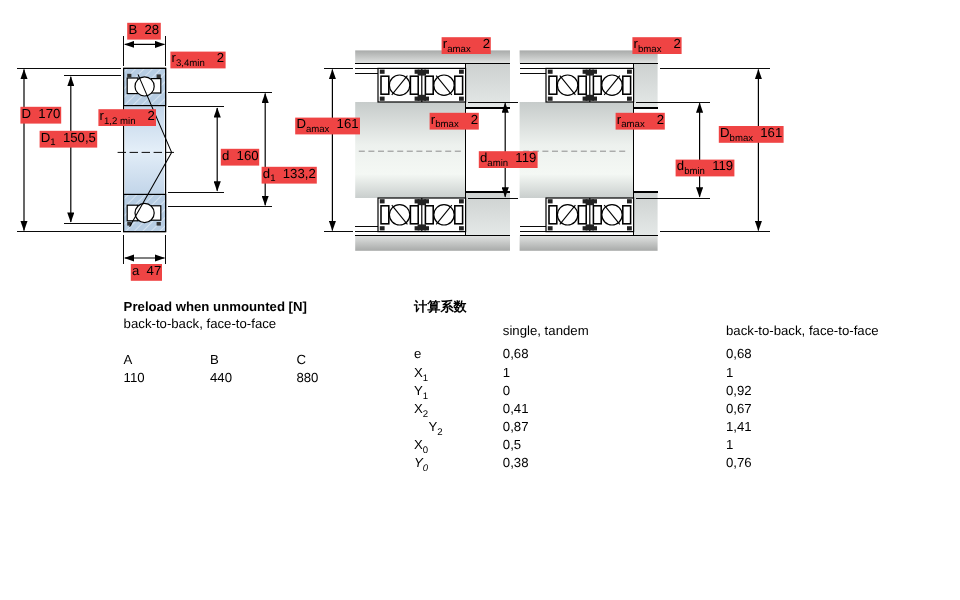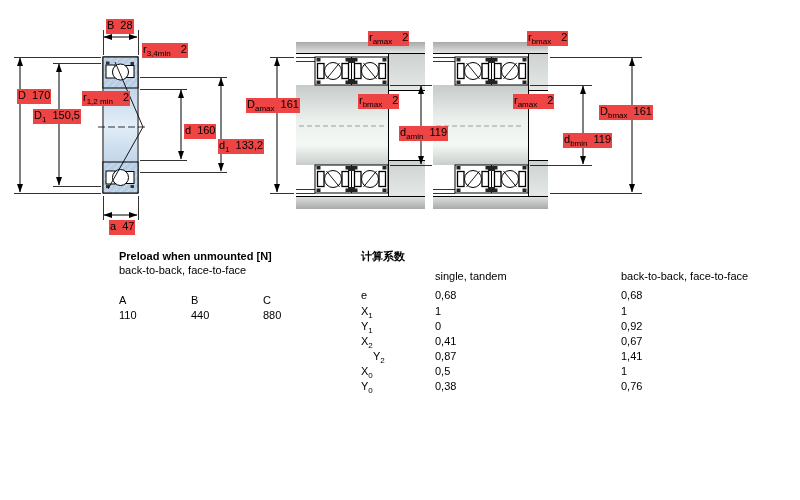--- a/index.html
+++ b/index.html
@@ -4,21 +4,21 @@
 <style>
   html,body{margin:0;padding:0;background:#fff;}
   #stage{position:relative;width:800px;height:500px;background:#fff;overflow:hidden;
          font-family:"Liberation Sans",sans-serif;}
   #diagram-svg{position:absolute;left:0;top:0;}
   .dim{position:absolute;font-size:11px;line-height:13px;color:#000;white-space:nowrap;
        background:#ef4444;padding:0 1px;}
   .dim sub{font-size:8px;line-height:8px;}
   .dim .v{margin-left:6px;}
   .dim .vg{margin-left:10px;}
-  .t{position:absolute;font-size:11px;line-height:13px;color:#000;white-space:nowrap;margin-left:16px;}
+  .t{position:absolute;font-size:11px;line-height:13px;color:#000;white-space:nowrap;}
   .t sub{font-size:8px;line-height:8px;}
   .bold{font-weight:bold;}
 </style>
 </head>
 <body>
 
 <div id="stage">
 
 <svg id="diagram-svg" width="800" height="500" viewBox="0 0 800 500">
   <defs>
@@ -255,17 +255,17 @@
 <div class="t" style="left:605px;top:335px;">0,67</div>
 
 <div class="t" style="left:357px;top:350px;"><span>Y</span><sub>2</sub></div>
 <div class="t" style="left:419px;top:350px;">0,87</div>
 <div class="t" style="left:605px;top:350px;">1,41</div>
 
 <div class="t" style="left:345px;top:365px;"><span>X</span><sub>0</sub></div>
 <div class="t" style="left:419px;top:365px;text-align:center;">0,5</div>
 <div class="t" style="left:605px;top:365px;">1</div>
 
-<div class="t" style="left:345px;top:380px;"><span>Y</span><sub>0</sub></div>
+<div class="t" style="left:345px;top:380px;font-style:italic;"><span>Y</span><sub>0</sub></div>
 <div class="t" style="left:419px;top:380px;">0,38</div>
 <div class="t" style="left:605px;top:380px;">0,76</div>
 
 </div>
 
 </body></html>

